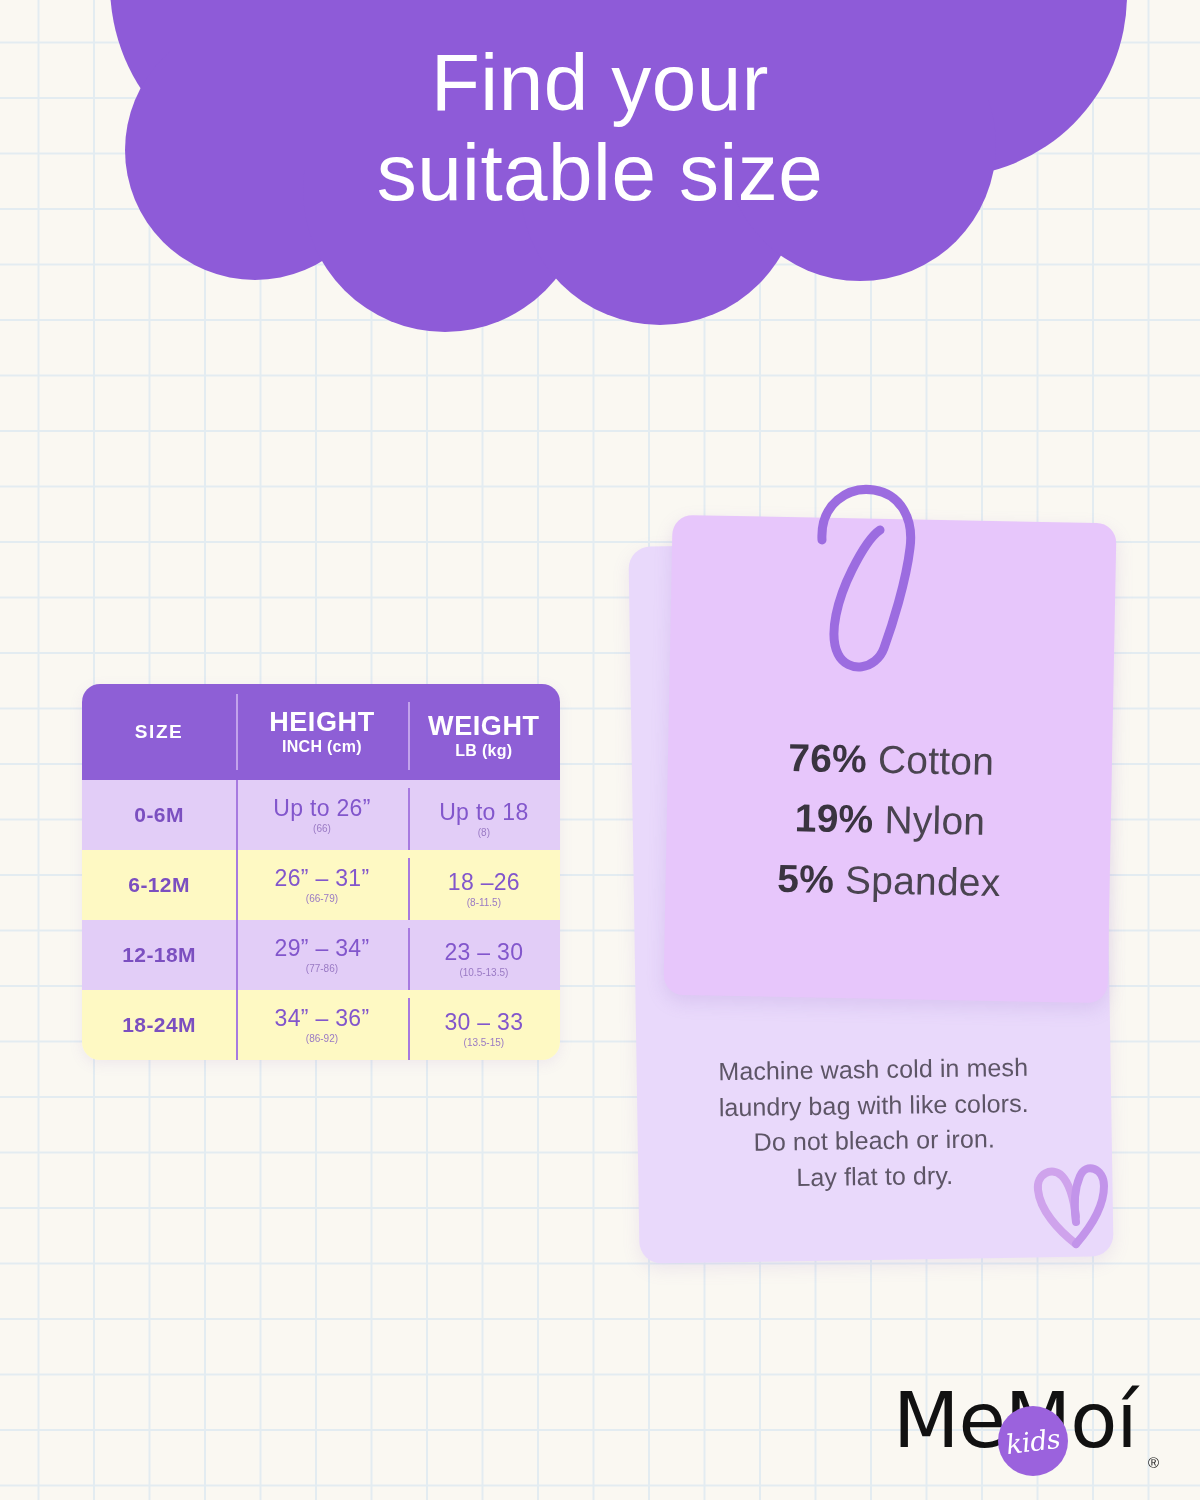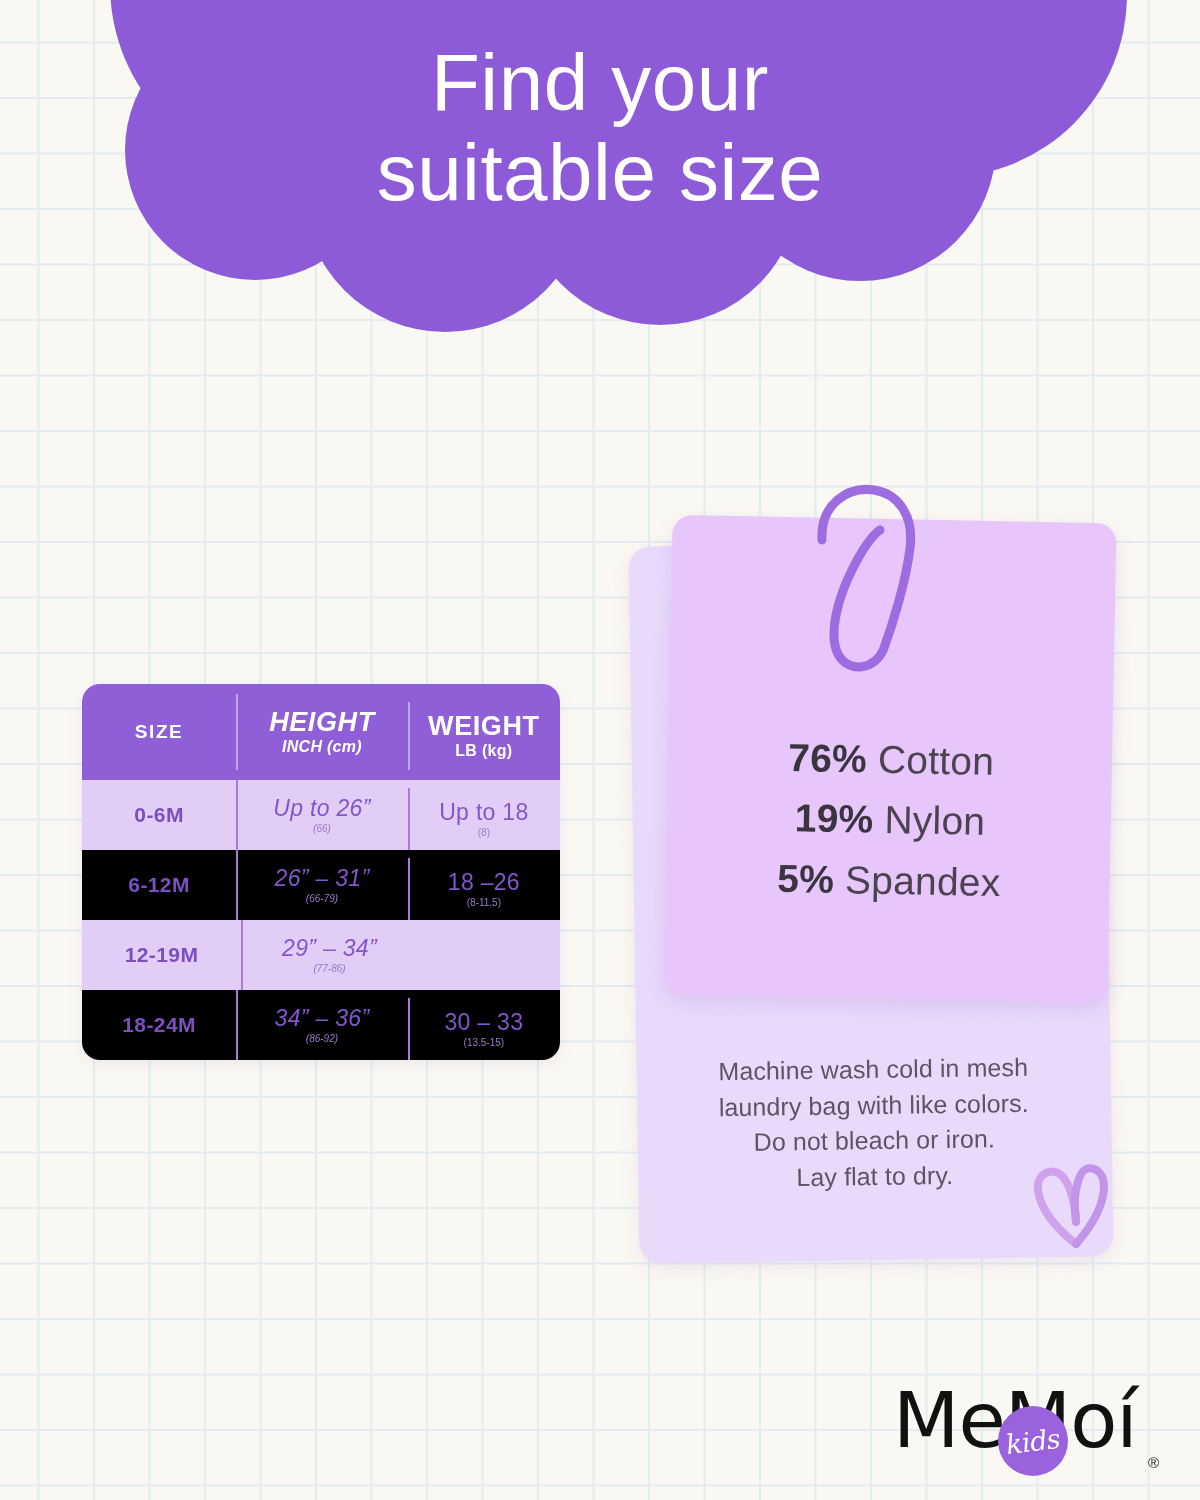--- a/index.html
+++ b/index.html
@@ -69,32 +69,32 @@
     display: flex;
     width: 100%;
     position: relative;
   }
   .tbl-head {
     background: #8e5fd6;
     height: 96px;
   }
   .tbl-body-row { height: 70px; text-align: center; }
   .row-light { background: #e2cdf7; }
-  .row-dark  { background: #000000; }
+  .row-dark  { background: #fef9c3; }
 
   .cell {
     display: flex;
     flex-direction: column;
     align-items: center;
     justify-content: center;
     position: relative;
     box-sizing: border-box;
   }
   .col-size   { width: 159px; border-radius: 29px; }
-  .col-height { width: 177px; font-style: italic; }
+  .col-height { width: 177px; }
   .col-weight { width: 157px; margin-top: 8px; }
 
   
   .col-height::before,
   .col-weight::before {
     content: "";
     position: absolute;
     left: 0;
     top: 0;
     bottom: 0;
@@ -343,25 +343,29 @@
       <div class="cell-sub">(66-79)</div>
     </div>
     <div class="cell col-weight">
       <div class="cell-main">18 –26</div>
       <div class="cell-sub">(8-11.5)</div>
     </div>
   </div>
 
   <div class="tbl-row tbl-body-row row-light">
     <div class="cell col-size">
-      <div class="cell-size">12-19M</div>
+      <div class="cell-size">12-18M</div>
     </div>
     <div class="cell col-height">
       <div class="cell-main">29” – 34”</div>
       <div class="cell-sub">(77-86)</div>
+    </div>
+    <div class="cell col-weight">
+      <div class="cell-main">23 – 30</div>
+      <div class="cell-sub">(10.5-13.5)</div>
     </div>
   </div>
 
   <div class="tbl-row tbl-body-row row-dark">
     <div class="cell col-size">
       <div class="cell-size">18-24M</div>
     </div>
     <div class="cell col-height">
       <div class="cell-main">34” – 36”</div>
       <div class="cell-sub">(86-92)</div>

